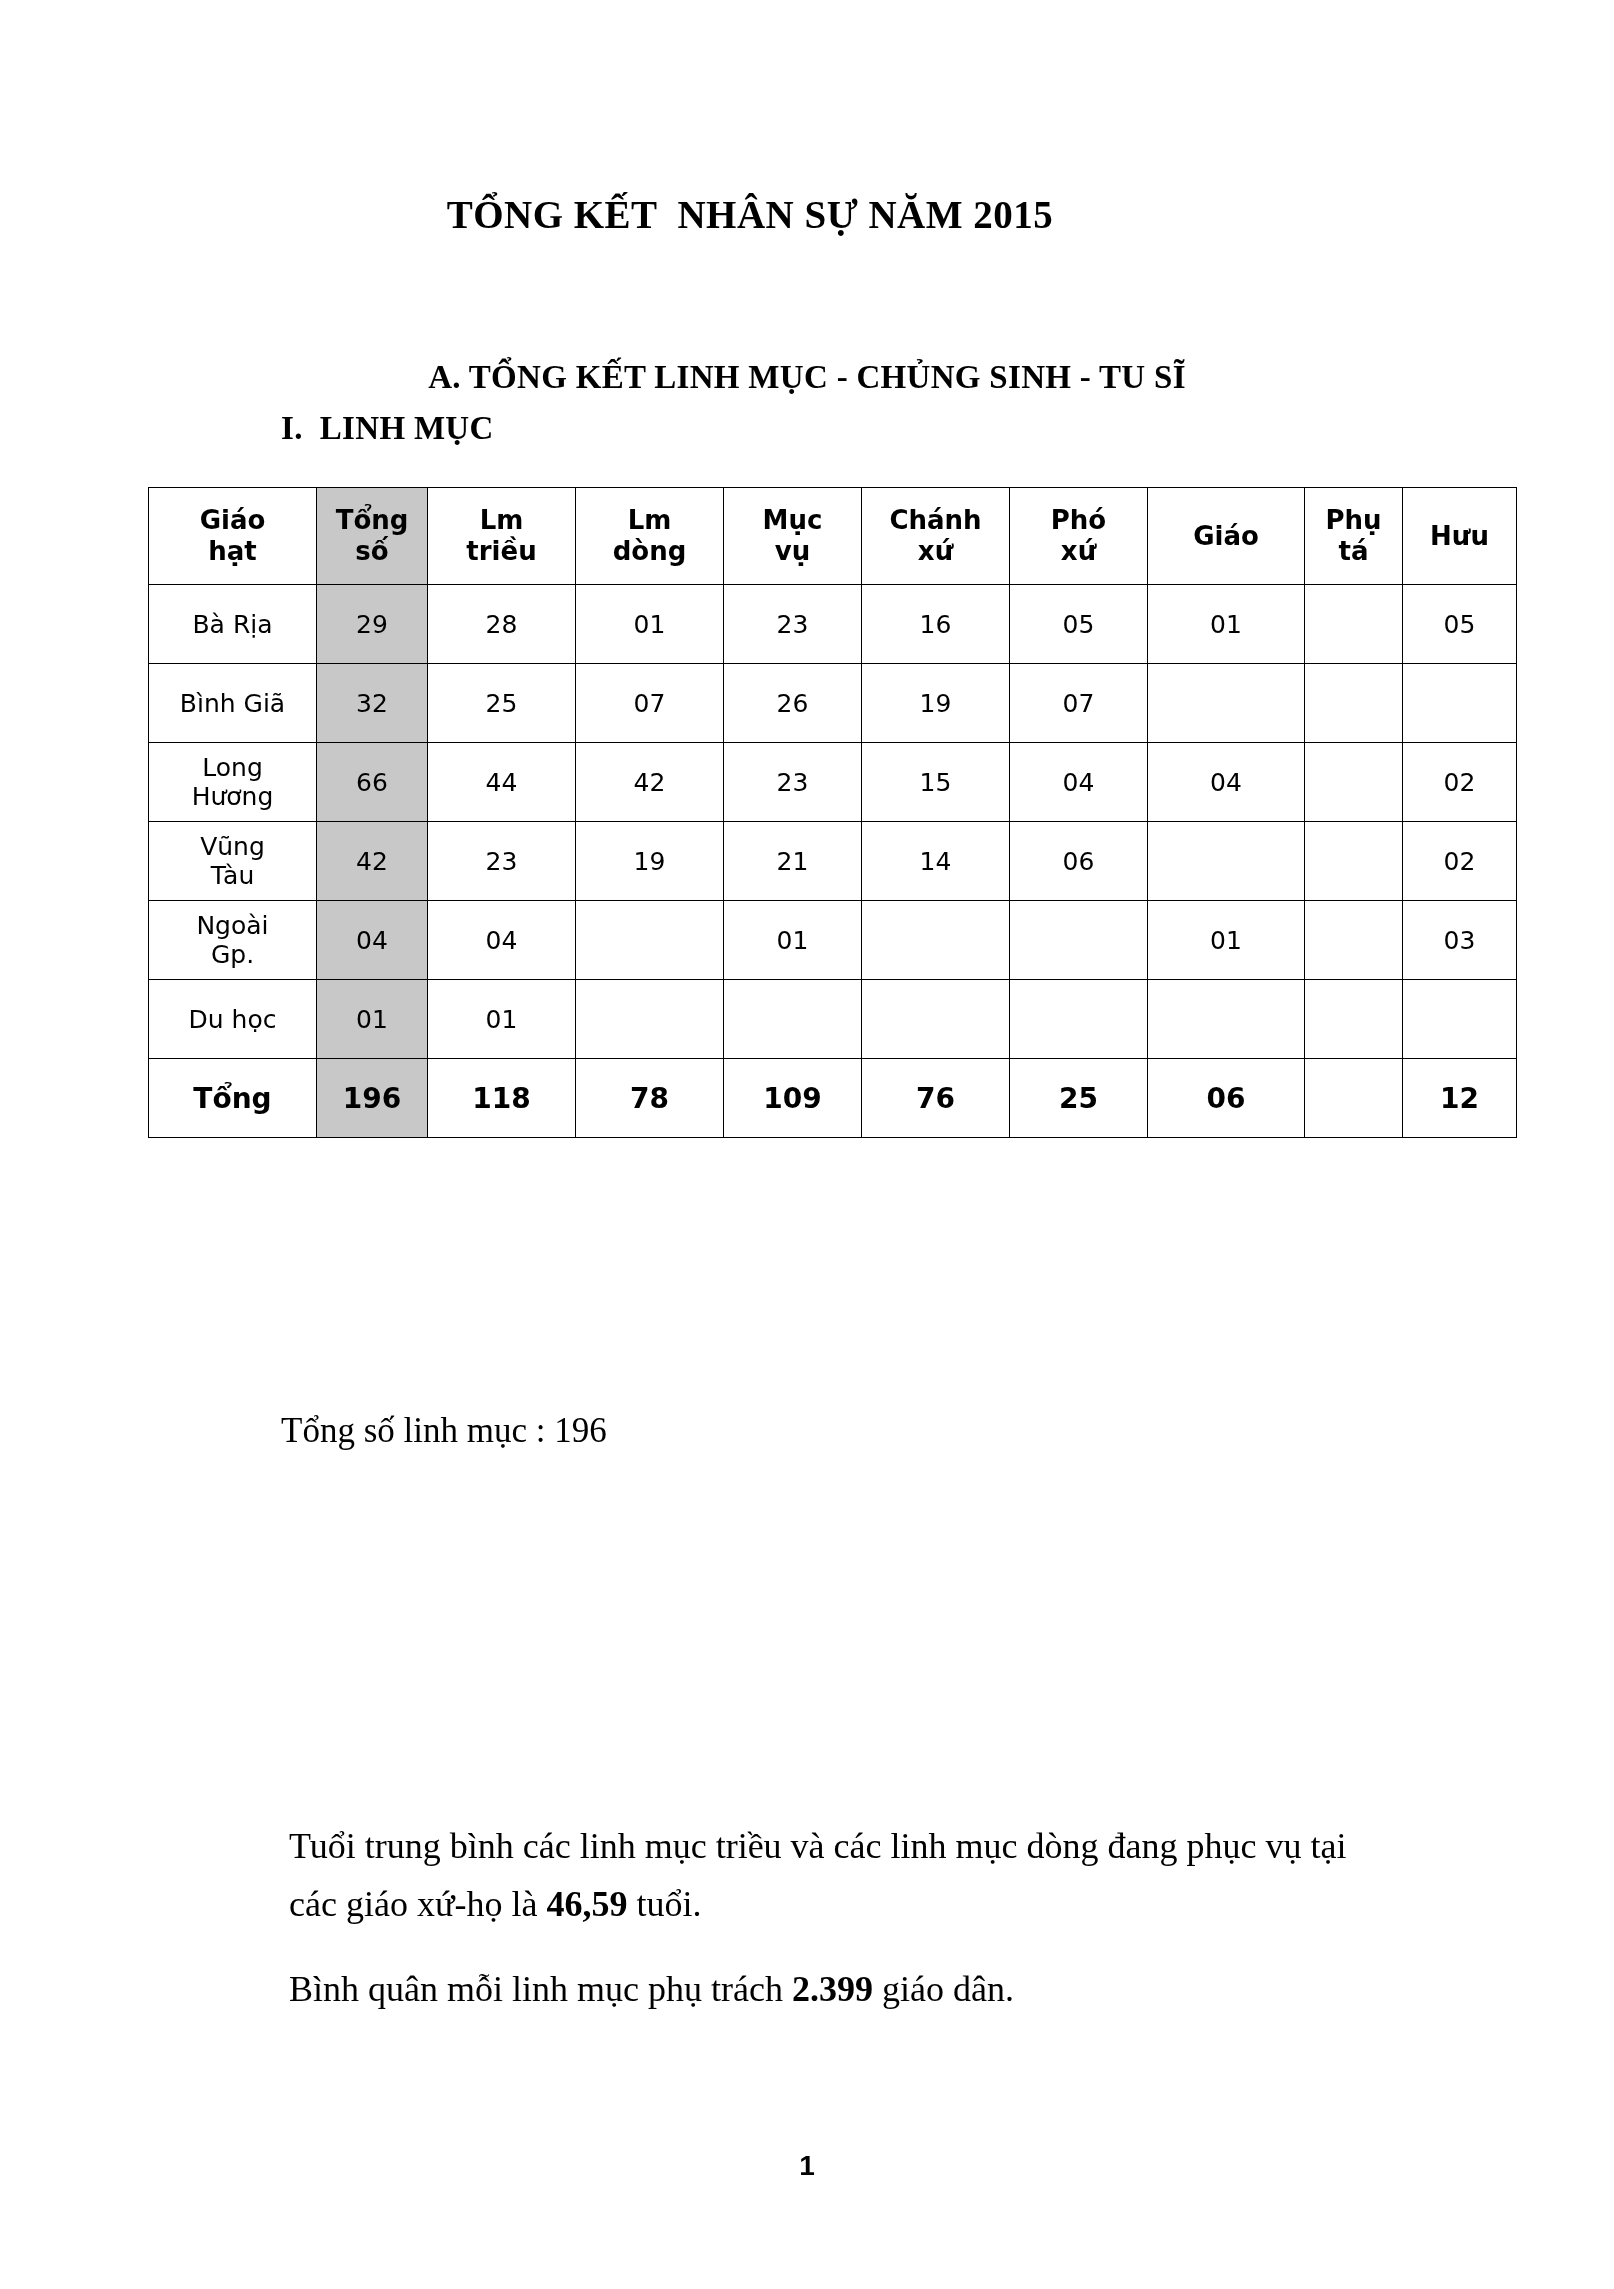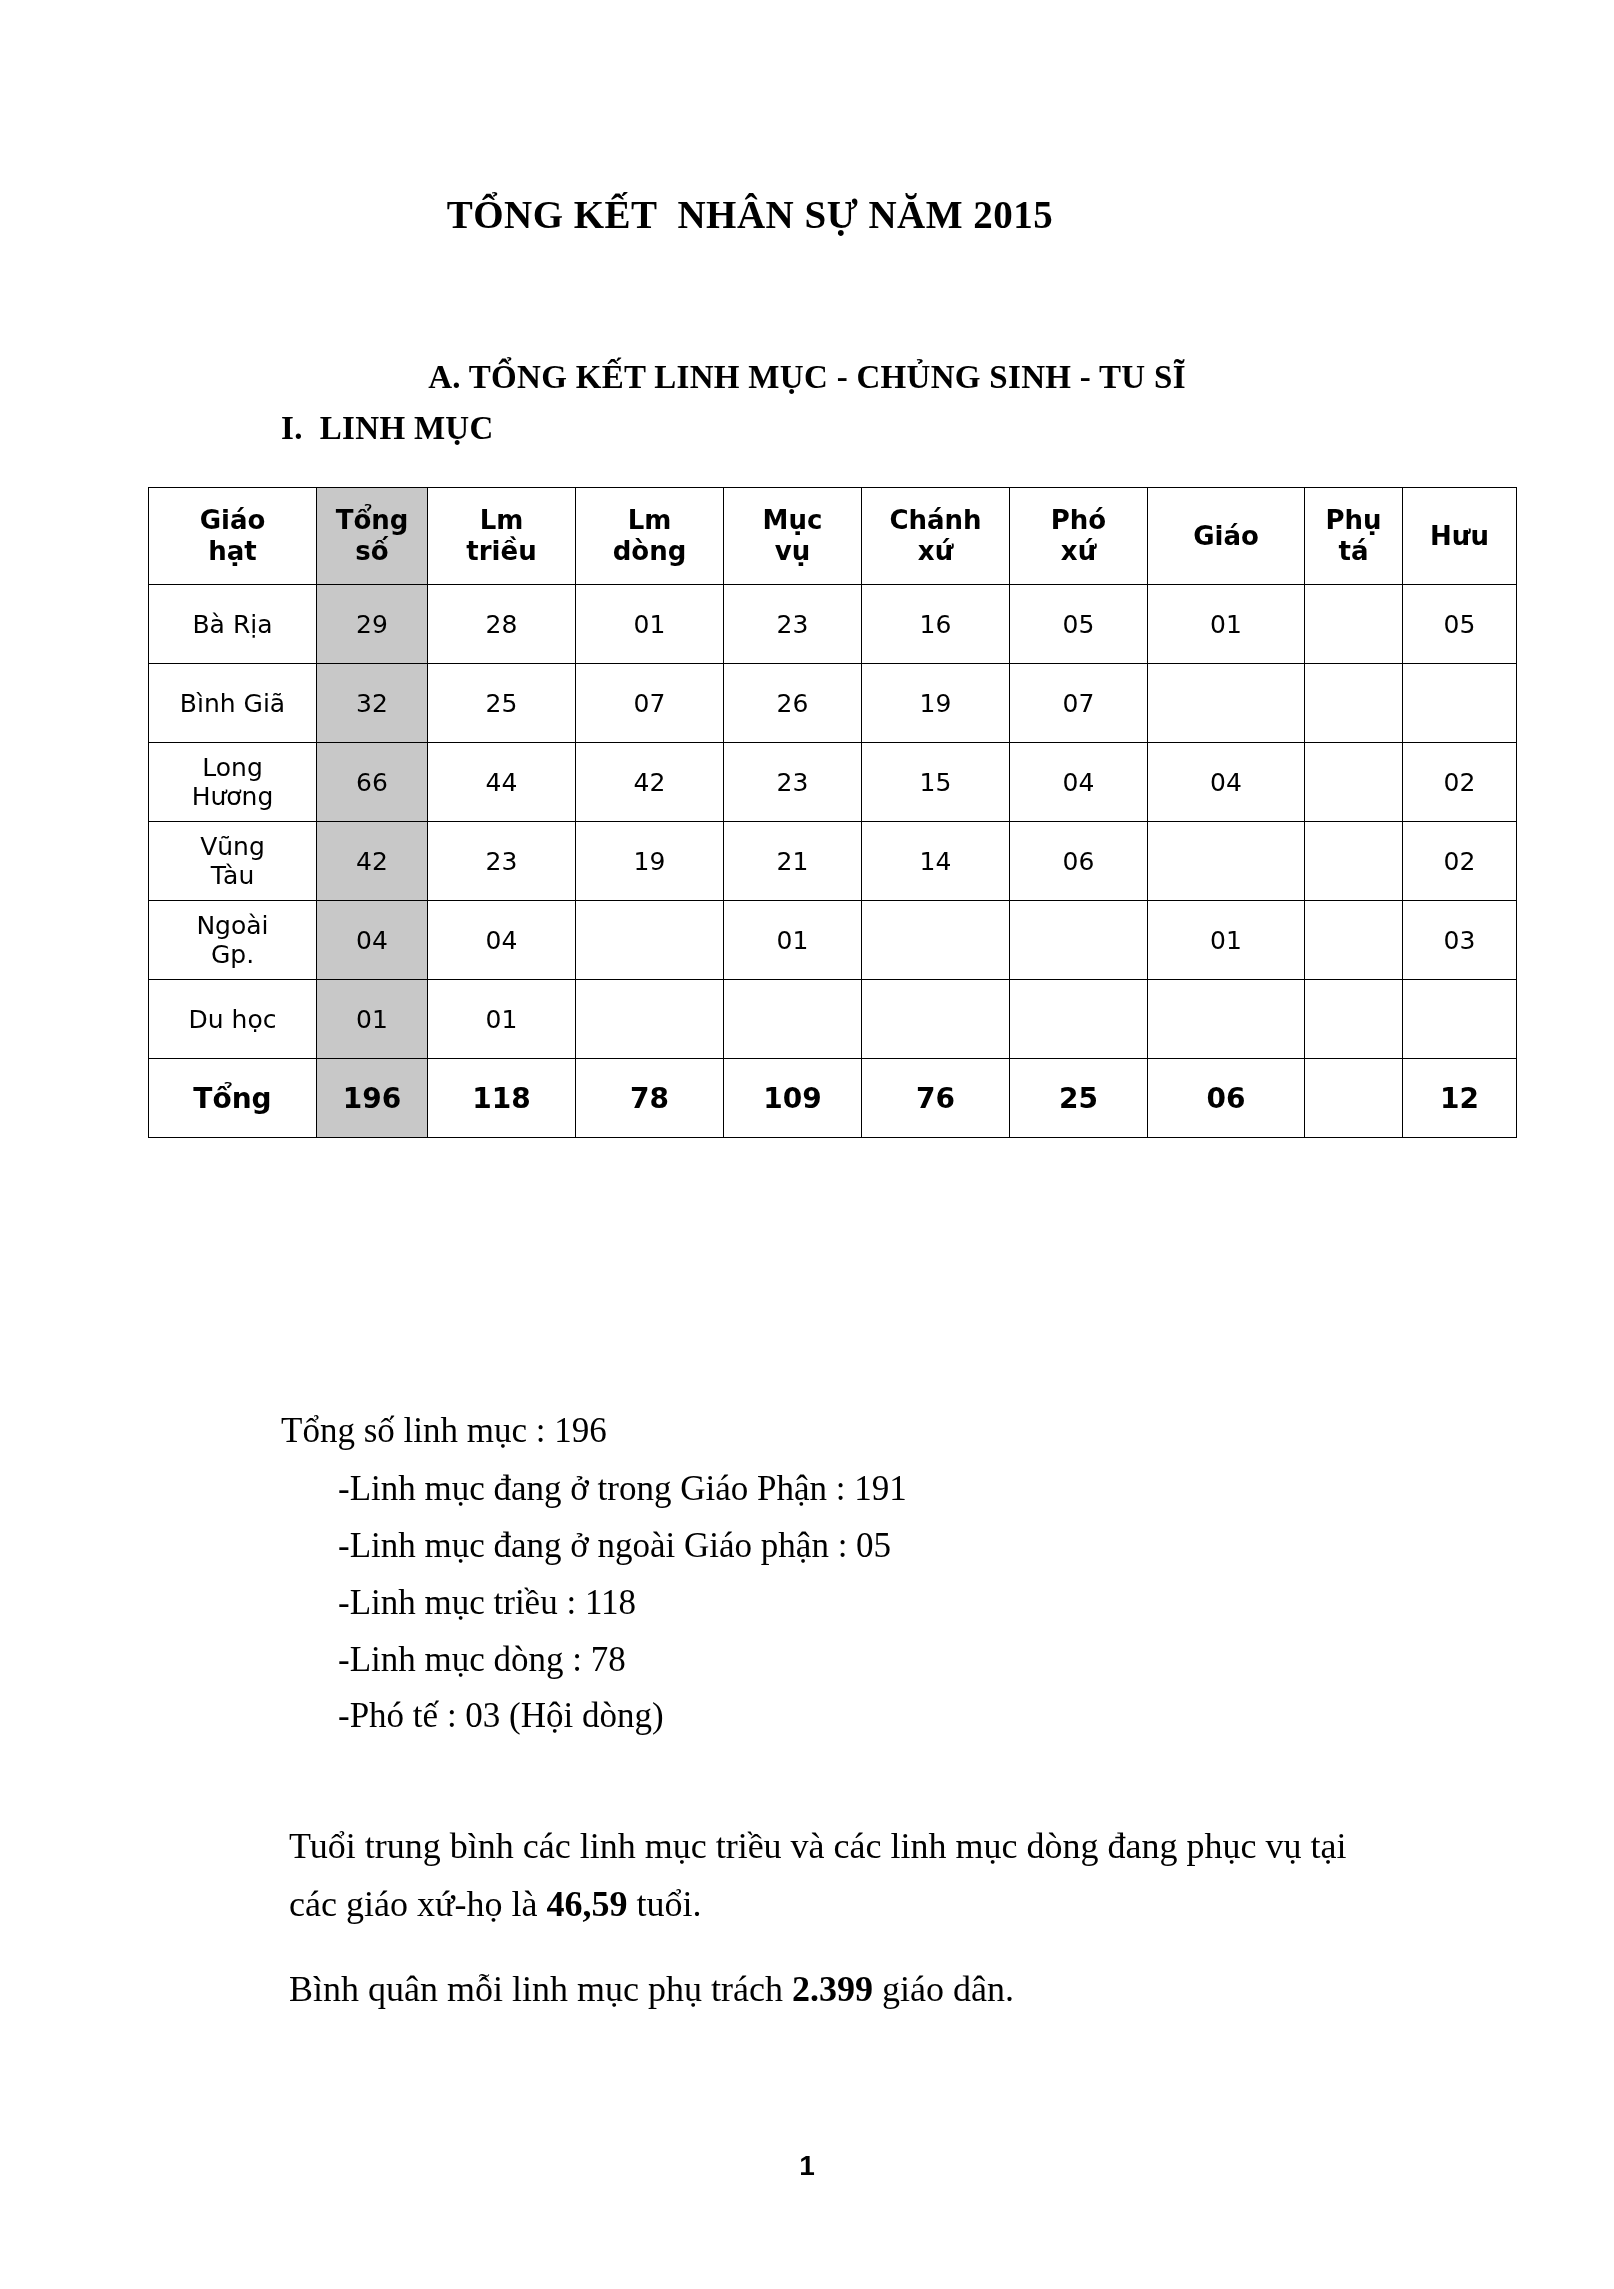--- a/index.html
+++ b/index.html
@@ -278,27 +278,20 @@
             <td>06</td>
             <td></td>
             <td>12</td>
           </tr>
         </tbody>
     </table>
   </div>
 
   <div class="body-block">
     <p class="lead">Tổng số linh mục : 196</p>
-    <div id="summary-items">
-        <p class="sub">-Linh mục đang ở trong Giáo Phận : 191</p>
-        <p class="sub">-Linh mục đang ở ngoài Giáo phận : 05</p>
-        <p class="sub">-Linh mục triều  : 118</p>
-        <p class="sub">-Linh mục dòng  : 78</p>
-        <p class="sub">-Phó tế :  03 (Hội dòng)</p>
-      </div>
   </div>
 
   <p class="para p1">
     <span>Tuổi trung bình các linh mục triều và các linh mục dòng đang phục vụ tại các giáo xứ-họ là </span><b>46,59</b><span> tuổi.</span>
   </p>
 
   <p class="para p2">
     <span>Bình quân mỗi linh mục phụ trách </span><b>2.399</b><span> giáo dân.</span>
   </p>
 

